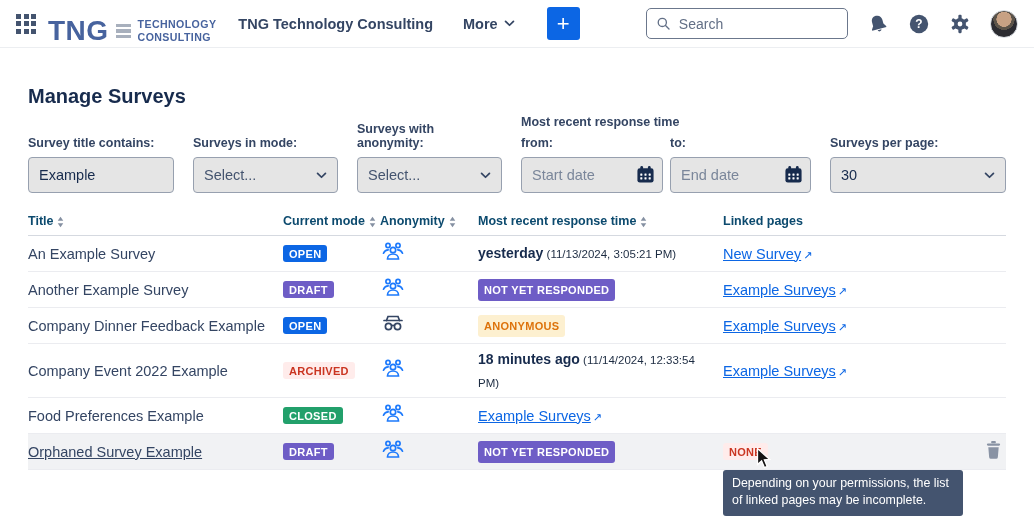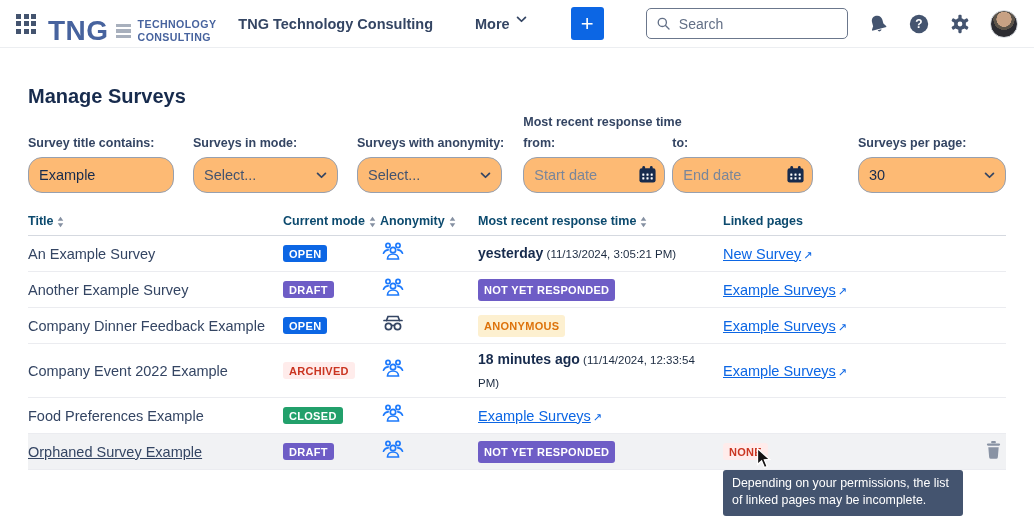--- a/index.html
+++ b/index.html
@@ -10,37 +10,37 @@
   }
   
   .topbar { height:48px; display:flex; align-items:center; padding:0 16px; border-bottom:1px solid #eceef1; }
   .grid-icon { display:grid; grid-template-columns:repeat(3,5px); grid-template-rows:repeat(3,5px); gap:2.5px; margin-right:12px; cursor:pointer; }
   .grid-icon span { background:#44546f; }
   .logo { display:flex; align-items:center; gap:7px; margin-right:22px; cursor:pointer;margin-top:15px; }
   .logo-tng { font-size:28px; font-weight:bold; color:#47639e; letter-spacing:.5px; line-height:1; }
   .logo-lines { display:flex; flex-direction:column; gap:2.6px; }
   .logo-lines i { width:15px; height:3.2px; background:#a8b0bd; }
   .logo-sub { display:flex; flex-direction:column; font-size:10.6px; font-weight:bold; color:#47639e; letter-spacing:.4px; line-height:1.25; }
-  .nav-link { font-size:14.5px; font-weight:600; color:#344563; text-decoration:none; margin-right:42px; display:flex; align-items:flex-start; gap:6px; cursor:pointer; }
+  .nav-link { font-size:14.5px; font-weight:600; color:#344563; text-decoration:none; margin-right:30px; display:flex; align-items:center; gap:6px; cursor:pointer; }
   .create-btn { width:33px; height:33px; background:#0c66e4; border:none; border-radius:3px; color:#fff; font-size:22px; line-height:1; display:flex; align-items:center; justify-content:center; cursor:pointer; margin-left:2px; }
   .search { margin-left:auto; width:202px; height:31px; border:1.5px solid #6b778c; border-radius:5px; display:flex; align-items:center; padding:0 9px; gap:8px; background:#fff;justify-content:space-between; }
   .search input { border:none; outline:none; width:100%; font-size:14px; color:#172b4d; font-family:inherit; background:transparent; }
   .search input::placeholder { color:#626f86; }
   .hicons { display:flex; align-items:center; gap:19px; margin-left:19px; }
   .hicon { cursor:pointer; display:flex; }
   .avatar { width:28px; height:28px; border-radius:50%; cursor:pointer;
     background: radial-gradient(circle at 50% 32%, #c7a184 0 34%, #5b5349 35% 48%, #2b2b31 49% 100%);
     border:1px solid #d8dce2; }
   
   .content { padding:0 28px; }
   h1 { font-size:20px; font-weight:bold; color:#172b4d; margin-top:37px; }
   
   .filters { display:flex; align-items:flex-end; margin-top:7px; gap:19px; }
   .flabel { display:block; font-size:12.5px; font-weight:bold; color:#344563; margin-bottom:7px; }
-  .control { height:36px; border:1px solid #97a0af; border-radius:14px; font-size:14.5px; color:#172b4d; padding:0 10px; font-family:inherit; background:#fdba74; }
+  .control { height:36px; border:1px solid #97a0af; border-radius:4px; font-size:14.5px; color:#172b4d; padding:0 10px; font-family:inherit; background:#e5e5e5; }
   input.control { outline:none; }
   input.control::placeholder { color:#7a869a; }
   .selectbox { display:flex; align-items:center; justify-content:space-between; cursor:pointer; color:#44546f; }
   .group-label { font-size:12.5px; font-weight:bold; color:#344563; margin-bottom:7px; }
   .group-row { display:flex; gap:7px; }
   .datewrap { position:relative; }
   .datewrap input { width:100%; padding-right:34px; }
   .datewrap svg { position:absolute; right:8px; top:8px; cursor:pointer; }
   .per-page { margin-left:auto; }
   
@@ -204,21 +204,21 @@
                   <rect x="8.9" y="13" width="2.2" height="2.2" rx="0.4"></rect>
                   <rect x="13.3" y="13" width="2.2" height="2.2" rx="0.4"></rect>
                 </g>
               </svg>
           </div>
         </div>
       </div>
     </div>
     <div class="filter per-page">
       <label class="flabel">Surveys per page:</label>
-      <div class="control selectbox" style="width:148px; color:#172b4d">
+      <div class="control selectbox" style="width:176px; color:#172b4d">
         <span>30</span>
         <svg width="11" height="7" viewBox="0 0 12 8" fill="none" stroke="#344563" stroke-width="2" stroke-linecap="round" stroke-linejoin="round">
             <path d="M1.5 1.5 L6 6 L10.5 1.5"></path>
           </svg>
       </div>
     </div>
   </div>
 
   <div class="table">
     <div class="t-head" id="thead">

